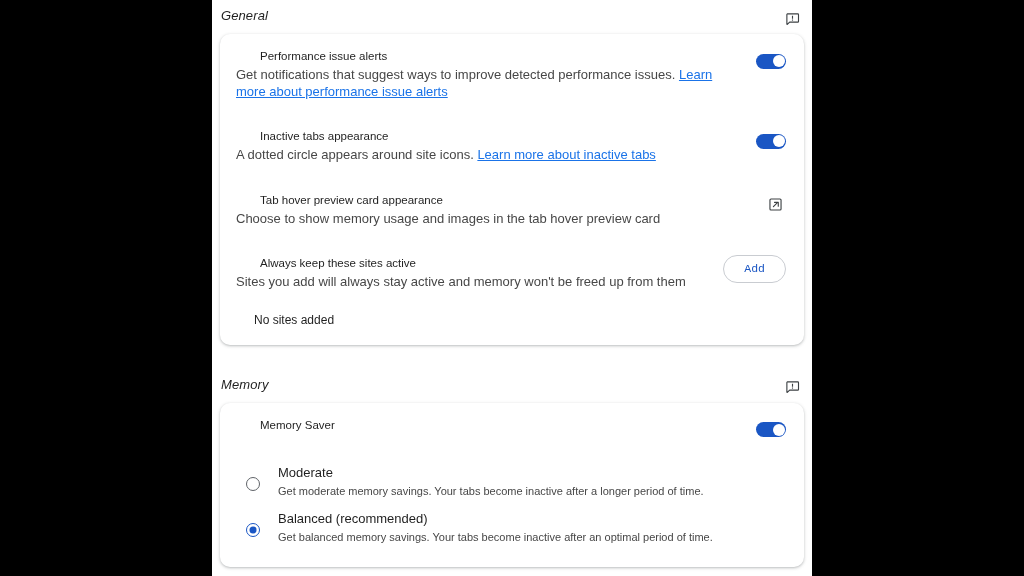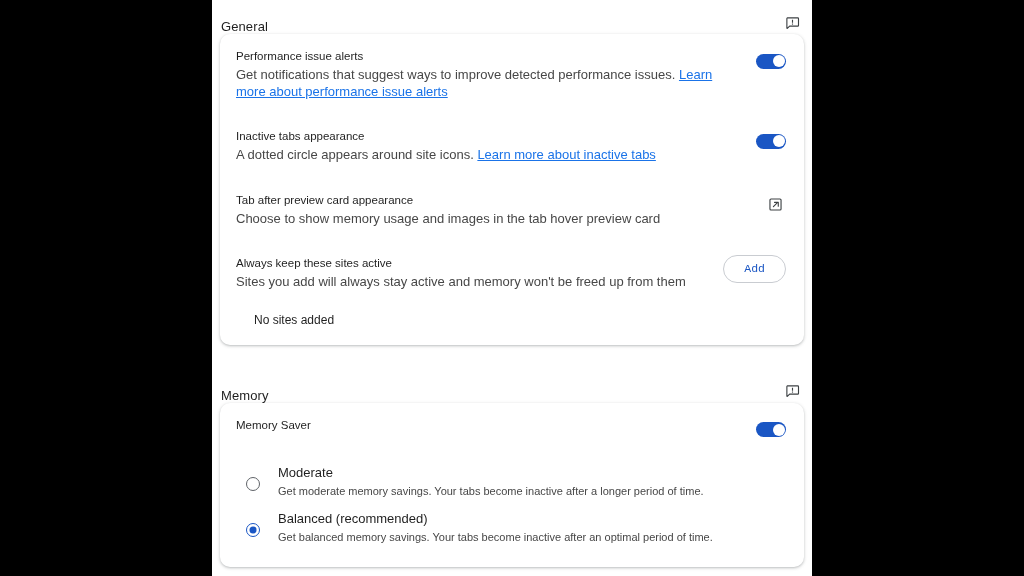--- a/index.html
+++ b/index.html
@@ -30,24 +30,25 @@
     overflow: hidden;
   }
 
   .content {
     padding: 0 8px;
   }
 
   
   .section-head {
     display: flex;
-    align-items: flex-end;
+    align-items: flex-start;
     justify-content: space-between;
     height: 34px;
     padding: 8px 1px 0 1px;
+    font-style: italic;
   }
   .section-title {
     font-size: 13px;
     color: #1f1f1f;
     letter-spacing: .1px;
   }
   .feedback-icon {
     width: 22px; height: 22px;
     display: flex; align-items: center; justify-content: center;
     cursor: pointer;
@@ -71,20 +72,21 @@
     min-height: 42px;
   }
   .row-main { flex: 1 1 auto; min-width: 0; padding-right: 14px; }
   .row-ctrl { flex: 0 0 auto; display: flex; align-items: center; min-height: 26px; }
 
   .row-title {
     font-size: 11.5px;
     color: #1f1f1f;
     line-height: 16px;
     margin-bottom: 3px;
+    margin-left: 24px;
   }
   .row-sub {
     font-size: 13px;
     color: #474747;
     line-height: 16.5px;
   }
   a.inline-link {
     color: #1a73e8;
     text-decoration: underline;
     cursor: pointer;
@@ -218,21 +220,21 @@
           </div>
           <div class="row-ctrl">
             <div class="toggle">
               <div class="knob"></div>
             </div>
           </div>
         </div>
 
         <div class="row">
           <div class="row-main">
-            <div class="row-title">Tab after preview card appearance</div>
+            <div class="row-title">Tab hover preview card appearance</div>
             <div class="row-sub">Choose to show memory usage and images in the tab hover preview card</div>
           </div>
           <div class="row-ctrl">
             <div class="ext-btn">
               <svg width="15" height="15" viewBox="0 0 20 20" fill="none" aria-hidden="true">
                 <rect x="2.6" y="2.6" width="14.8" height="14.8" rx="1.4" stroke="#3c4043" stroke-width="1.5" fill="none"></rect>
                 <path d="M7.2 12.8 12.6 7.4" stroke="#3c4043" stroke-width="1.5" stroke-linecap="round"></path>
                 <path d="M8.6 7.1h5.1v5.1" stroke="#3c4043" stroke-width="1.5" stroke-linecap="round" stroke-linejoin="round" fill="none"></path>
               </svg>
             </div>

